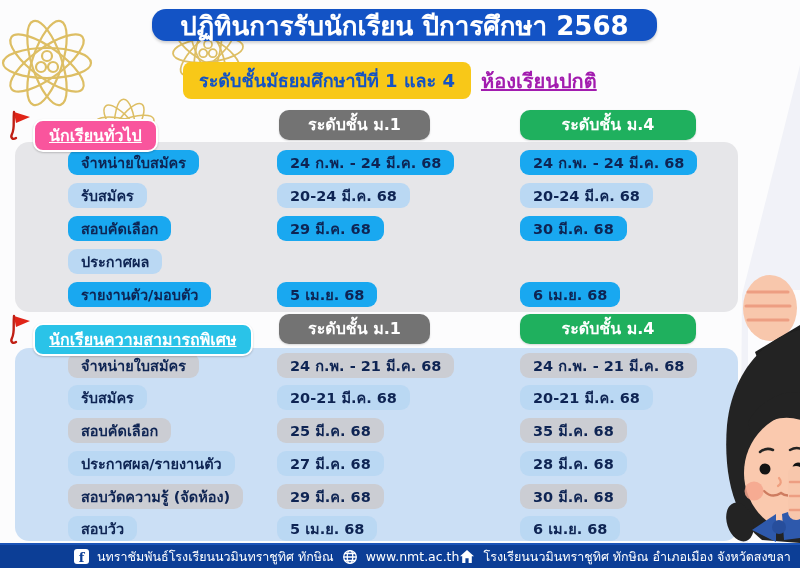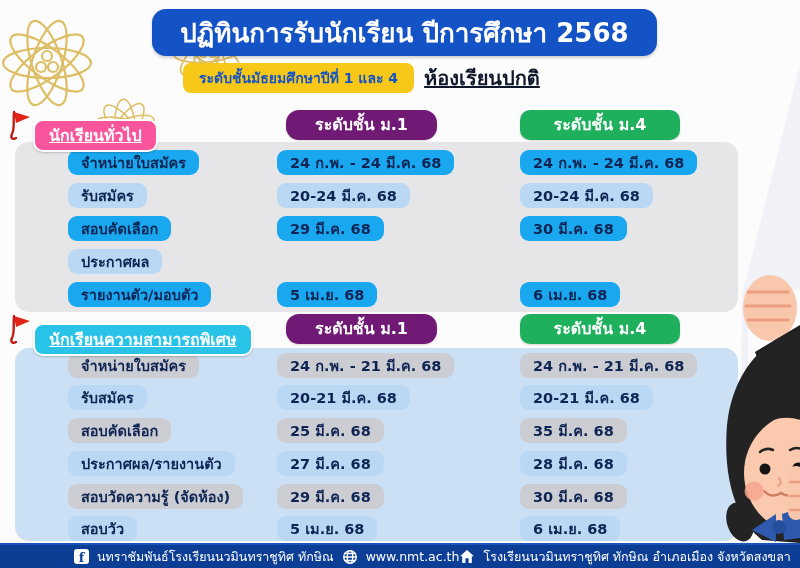--- a/index.html
+++ b/index.html
@@ -4,42 +4,42 @@
 <style>
   html,body{margin:0;padding:0;}
   body{font-family:"DejaVu Sans","Liberation Sans",sans-serif;}
   .poster{position:relative;width:800px;height:568px;background:#FCFCFD;overflow:hidden;}
 
   
   .deco-flowers{position:absolute;left:-10px;top:-12px;z-index:0;}
   .deco-diagonal{position:absolute;left:700px;top:40px;z-index:0;}
 
   
-  .title-banner{position:absolute;left:152px;top:9px;width:505px;height:47px;background:#1353C5;
+  .title-banner{position:absolute;left:152px;top:9px;width:505px;height:32px;background:#1353C5;
     border-radius:14px;display:flex;align-items:center;justify-content:center;z-index:2;
     box-shadow:0 2px 3px rgba(0,0,0,.18);}
   .title-banner span{color:#fff;font-weight:bold;font-size:26px;white-space:nowrap;}
 
   .subtitle-row{position:absolute;left:183px;top:62px;display:flex;align-items:center;gap:10px;z-index:2;}
   .subtitle-badge{background:#F8C818;border-radius:8px;padding:4px 16px;color:#1353C5;
-    font-weight:bold;font-size:14px;white-space:nowrap;}
-  .room-type{color:#0f172a;font-weight:bold;font-size:20px;text-decoration:underline;white-space:nowrap;}
+    font-weight:bold;font-size:18px;white-space:nowrap;}
+  .room-type{color:#a21caf;font-weight:bold;font-size:20px;text-decoration:underline;white-space:nowrap;}
 
   
   .sec-header{position:absolute;left:0;width:100%;height:34px;z-index:2;}
   .flag-ic{position:absolute;left:8px;top:-2px;}
   .sec-badge{position:absolute;left:33px;top:1px;padding:2px 14px;border:2.5px solid #fff;
     border-radius:10px;color:#fff;font-weight:bold;font-size:16px;text-decoration:underline;
     white-space:nowrap;box-shadow:0 1px 2px rgba(0,0,0,.2);margin-top:8px;}
   .sec-badge.pink{background:#F9559D;}
   .sec-badge.cyan{background:#2AC3E8;}
   .col-h{position:absolute;top:0;height:30px;border-radius:10px;color:#fff;font-weight:bold;
     font-size:16px;text-align:center;line-height:30px;box-shadow:0 1px 2px rgba(0,0,0,.15);}
-  .col-h.m1{left:286px;width:151px;background:#701a75;border-radius:13px;}
-  .col-h.m4{left:520px;width:160px;background:#1FB05E;}
+  .col-h.m1{left:279px;width:151px;background:#737373;}
+  .col-h.m4{left:520px;width:176px;background:#1FB05E;}
 
   
   .table{position:absolute;left:15px;width:723px;border-radius:14px;z-index:1;}
   .table.t1{top:142px;height:170px;background:#E6E6E9;}
   .table.t2{top:348px;height:193px;background:#CBDFF5;}
   .trow{position:absolute;left:0;width:100%;height:30px;}
   .badge{position:absolute;display:inline-block;padding:1px 13px;border-radius:9px;
     font-weight:bold;font-size:14.5px;color:#0E2453;white-space:nowrap;}
   .badge.lbl{left:53px;}
   .badge.v1{left:262px;}

